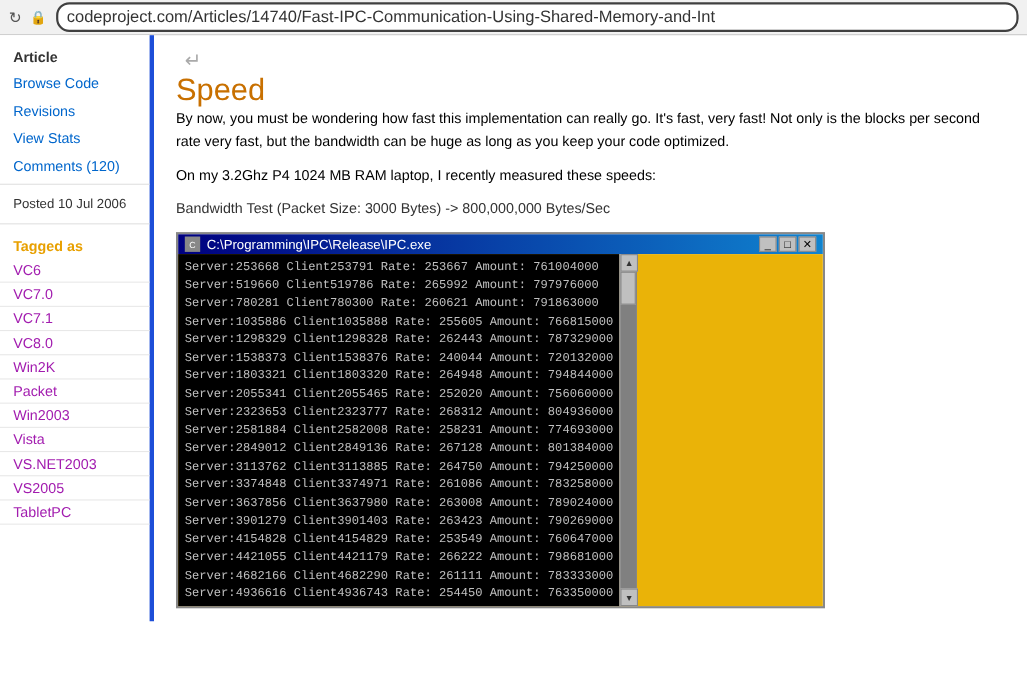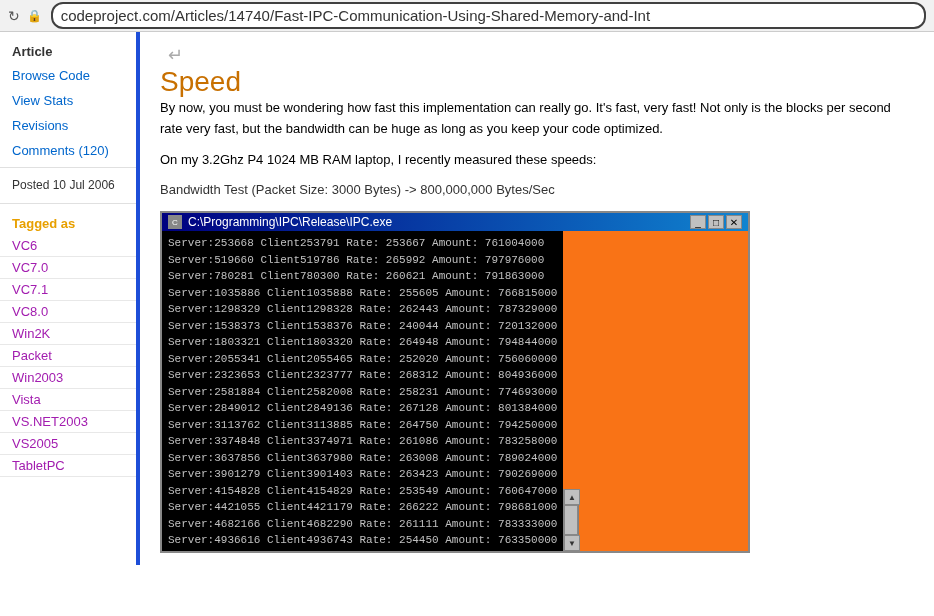--- a/index.html
+++ b/index.html
@@ -92,22 +92,22 @@
   <span class="reload-icon">↻</span>
   <span class="lock-icon">🔒</span>
   <input class="address-bar" type="text" value="codeproject.com/Articles/14740/Fast-IPC-Communication-Using-Shared-Memory-and-Int" style="">
 </div>
 
 <div class="main-layout">
 
   <div class="sidebar">
     <div class="sidebar-section-title">Article</div>
     <a class="sidebar-link">Browse Code</a>
+    <a class="sidebar-link">Revisions</a>
     <a class="sidebar-link">View Stats</a>
-    <a class="sidebar-link">Revisions</a>
     <a class="sidebar-link">Comments (120)</a>
     <hr class="sidebar-divider">
     <div class="sidebar-posted">Posted 10 Jul 2006</div>
     <hr class="sidebar-divider">
     <div class="sidebar-tagged">Tagged as</div>
     <a class="sidebar-tag">VC6</a>
     <a class="sidebar-tag">VC7.0</a>
     <a class="sidebar-tag">VC7.1</a>
     <a class="sidebar-tag">VC8.0</a>
     <a class="sidebar-tag">Win2K</a>
@@ -132,21 +132,21 @@
         <div class="title-left">
           <div class="icon-box">C</div>
           <span>C:\Programming\IPC\Release\IPC.exe</span>
         </div>
         <div class="terminal-controls">
           <span>_</span>
           <span>□</span>
           <span>✕</span>
         </div>
       </div>
-      <div style="display:flex; background:#f97316;align-items:flex-end;">
+      <div style="display:flex; background:#eab308;">
         <div class="terminal-body" id="terminal-content">
             <div>Server:253668    Client253791    Rate: 253667    Amount:  761004000</div>
             <div>Server:519660    Client519786    Rate: 265992    Amount:  797976000</div>
             <div>Server:780281    Client780300    Rate: 260621    Amount:  791863000</div>
             <div>Server:1035886   Client1035888   Rate: 255605    Amount:  766815000</div>
             <div>Server:1298329   Client1298328   Rate: 262443    Amount:  787329000</div>
             <div>Server:1538373   Client1538376   Rate: 240044    Amount:  720132000</div>
             <div>Server:1803321   Client1803320   Rate: 264948    Amount:  794844000</div>
             <div>Server:2055341   Client2055465   Rate: 252020    Amount:  756060000</div>
             <div>Server:2323653   Client2323777   Rate: 268312    Amount:  804936000</div>

